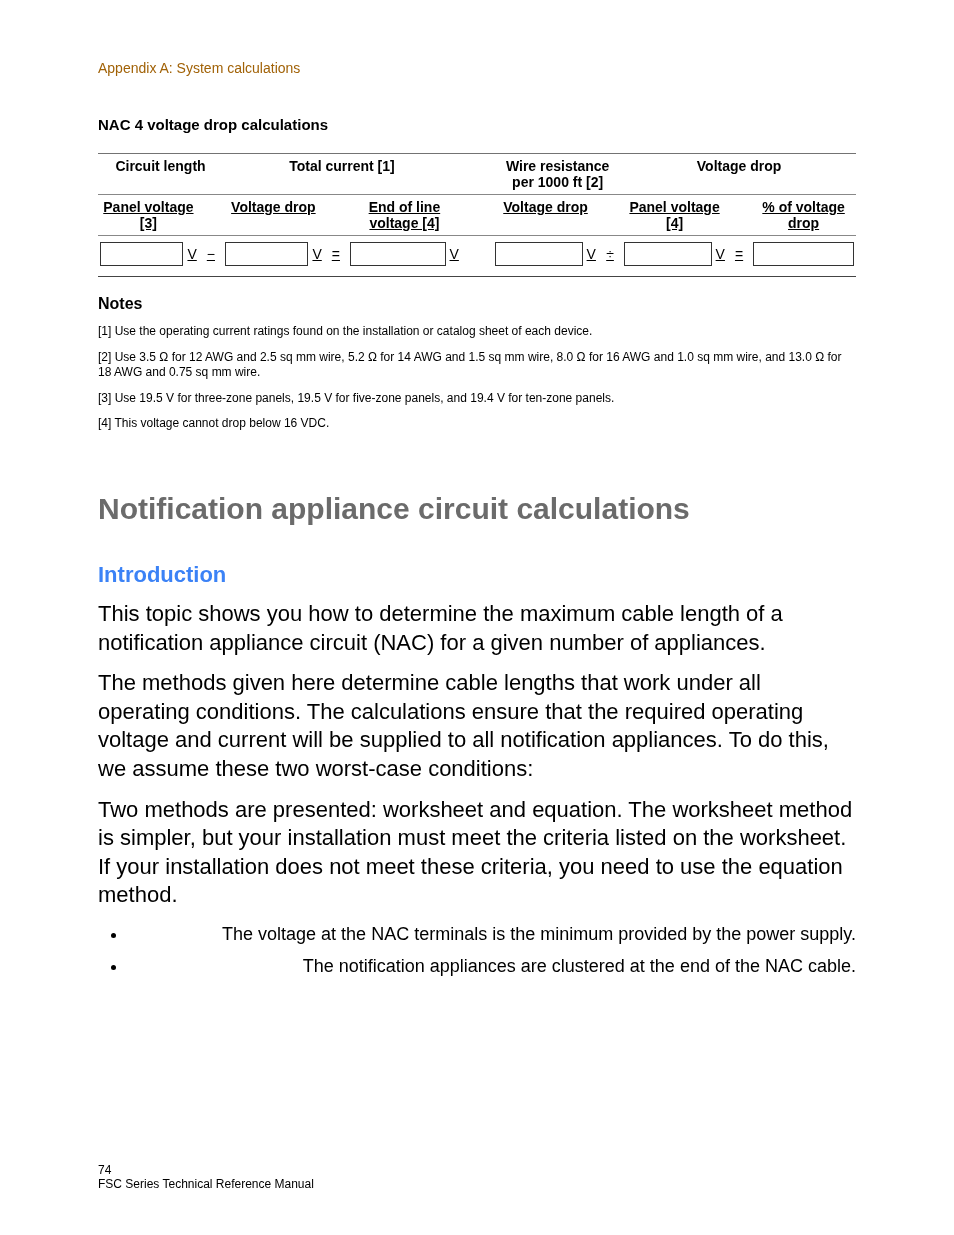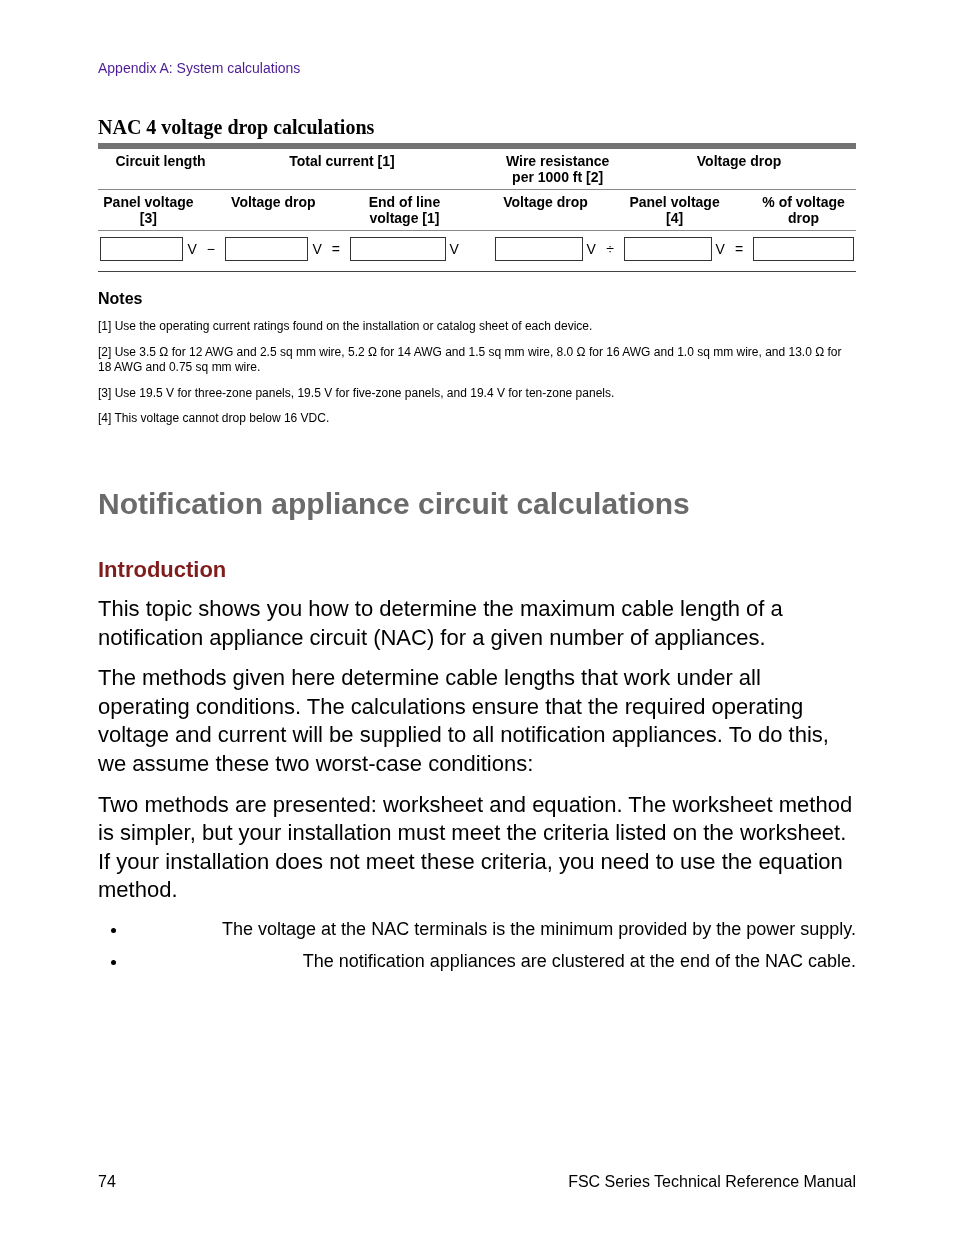--- a/index.html
+++ b/index.html
@@ -11,43 +11,42 @@
   }
   .page {
     width: 954px;
     height: 1235px;
     box-sizing: border-box;
     padding: 60px 98px 40px 98px;
     position: relative;
   }
   .running-header {
     font-size: 14px;
-    color: #4c1d95;
+    color: #a16207;
     margin-bottom: 40px;
   }
   .table-title {
-    font-size: 20px;
-    font-weight: bold;
-    margin-bottom: 4px;
-    font-family: Liberation Serif, serif;
+    font-size: 15px;
+    font-weight: bold;
+    margin-bottom: 20px;
   }
   table.calc {
     border-collapse: collapse;
     width: 100%;
     table-layout: fixed;
   }
   table.calc th {
     font-size: 14px;
     font-weight: bold;
     text-align: center;
     padding: 4px 2px;
     vertical-align: top;
   }
-  table.calc .toprule { border-top: 6px solid #737373; }
-  table.calc .midrule { border-top: 1px solid #888; }
+  table.calc .toprule { border-top: 1px solid #737373; }
+  table.calc .midrule { border-top: 1px solid #888; text-decoration: underline; }
   table.calc .botrule td { border-bottom: 1px solid #444; }
   table.calc td {
     padding: 6px 2px 10px 2px;
     vertical-align: middle;
     text-align: center;
     font-size: 14px;
   }
   .cellbox {
     display: flex;
     align-items: center;
@@ -84,21 +83,21 @@
   h1.section {
     font-size: 30px;
     font-weight: bold;
     color: #6b6b6b;
     margin-top: 60px;
     margin-bottom: 36px;
   }
   h2.subsection {
     font-size: 22px;
     font-weight: bold;
-    color: #7f1d1d;
+    color: #3b82f6;
     margin-top: 24px;
     margin-bottom: 10px;
   }
   p.body {
     font-size: 22px;
     line-height: 1.3;
     margin: 12px 0;
   }
   ul.body {
     font-size: 18px;
@@ -111,21 +110,22 @@
     margin: 8px 0;
     padding-left: 6px;
   }
   .footer {
     position: absolute;
     bottom: 44px;
     left: 98px;
     right: 98px;
     display: flex;
     justify-content: space-between;
-    font-size: 16px;
+    font-size: 12px;
+    flex-direction: column;
   }
 </style>
 </head>
 <body>
 
 <div class="page">
 
   <div class="running-header">Appendix A: System calculations</div>
 
   <div class="table-title">NAC 4 voltage drop calculations</div>
@@ -150,21 +150,21 @@
       <th colspan="3">Total current [1]</th>
       <th></th>
       <th colspan="2">Wire resistance per 1000 ft [2]</th>
       <th colspan="3">Voltage drop</th>
     </tr>
     <tr class="midrule">
       <th>Panel voltage [3]</th>
       <th></th>
       <th>Voltage drop</th>
       <th></th>
-      <th>End of line voltage [1]</th>
+      <th>End of line voltage [4]</th>
       <th></th>
       <th>Voltage drop</th>
       <th></th>
       <th>Panel voltage [4]</th>
       <th></th>
       <th>% of voltage drop</th>
     </tr>
     <tr class="midrule botrule">
       <td>
         <div class="cellbox">

